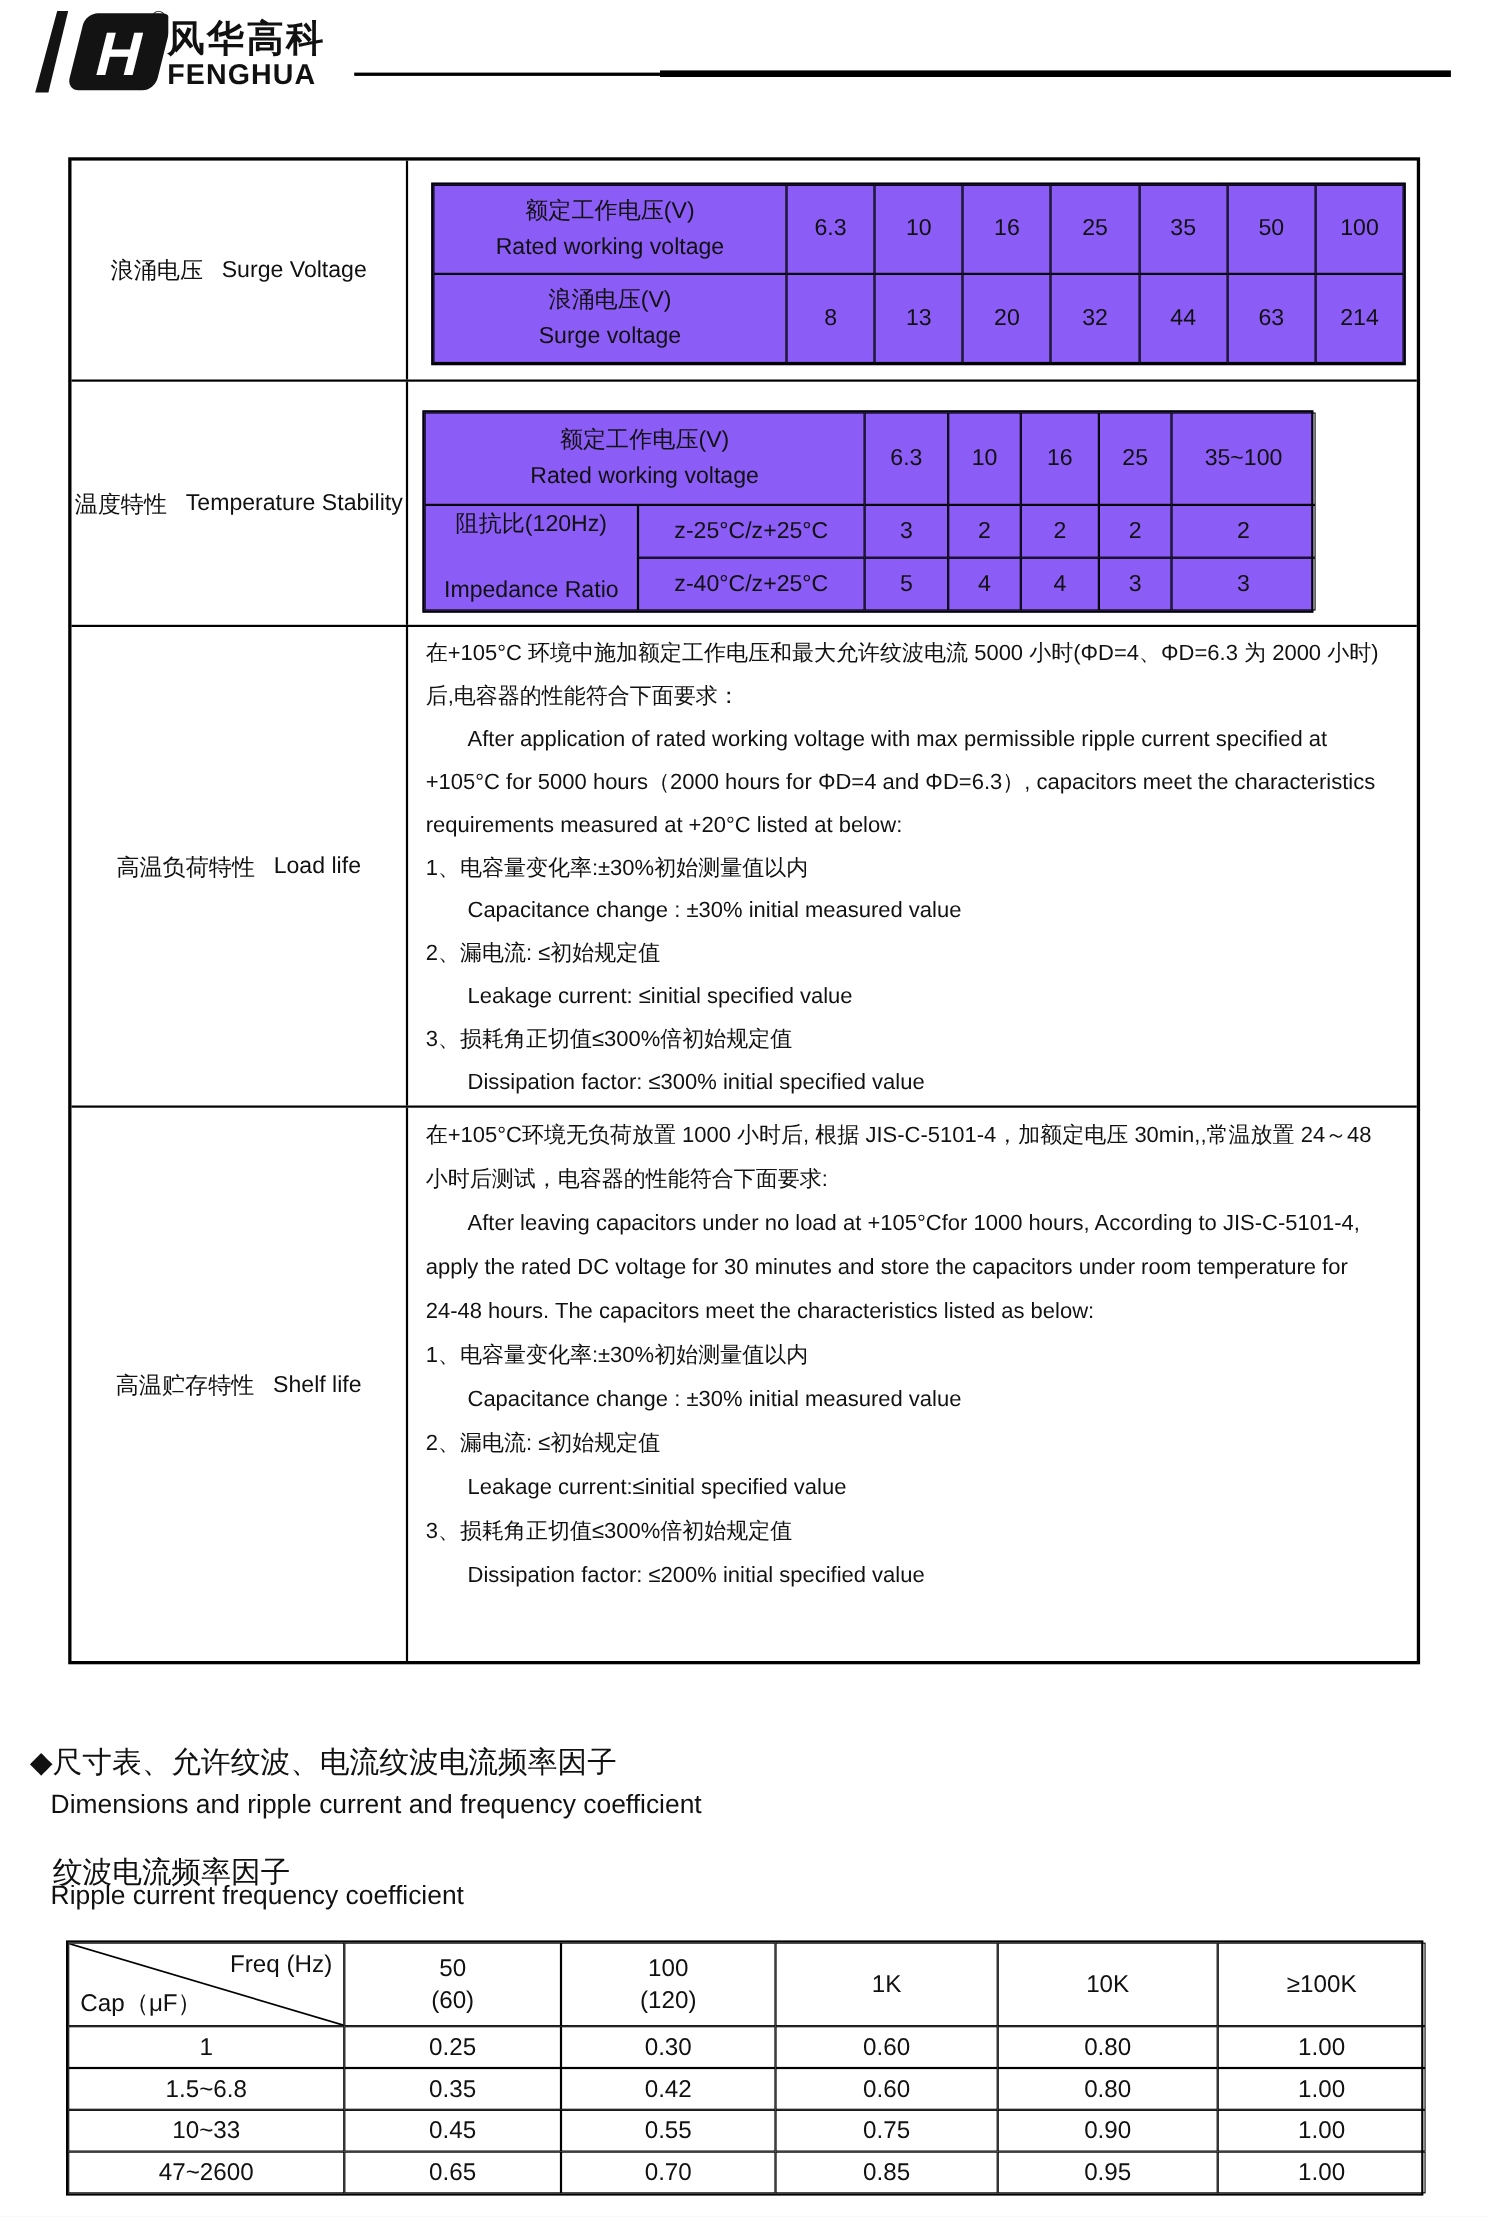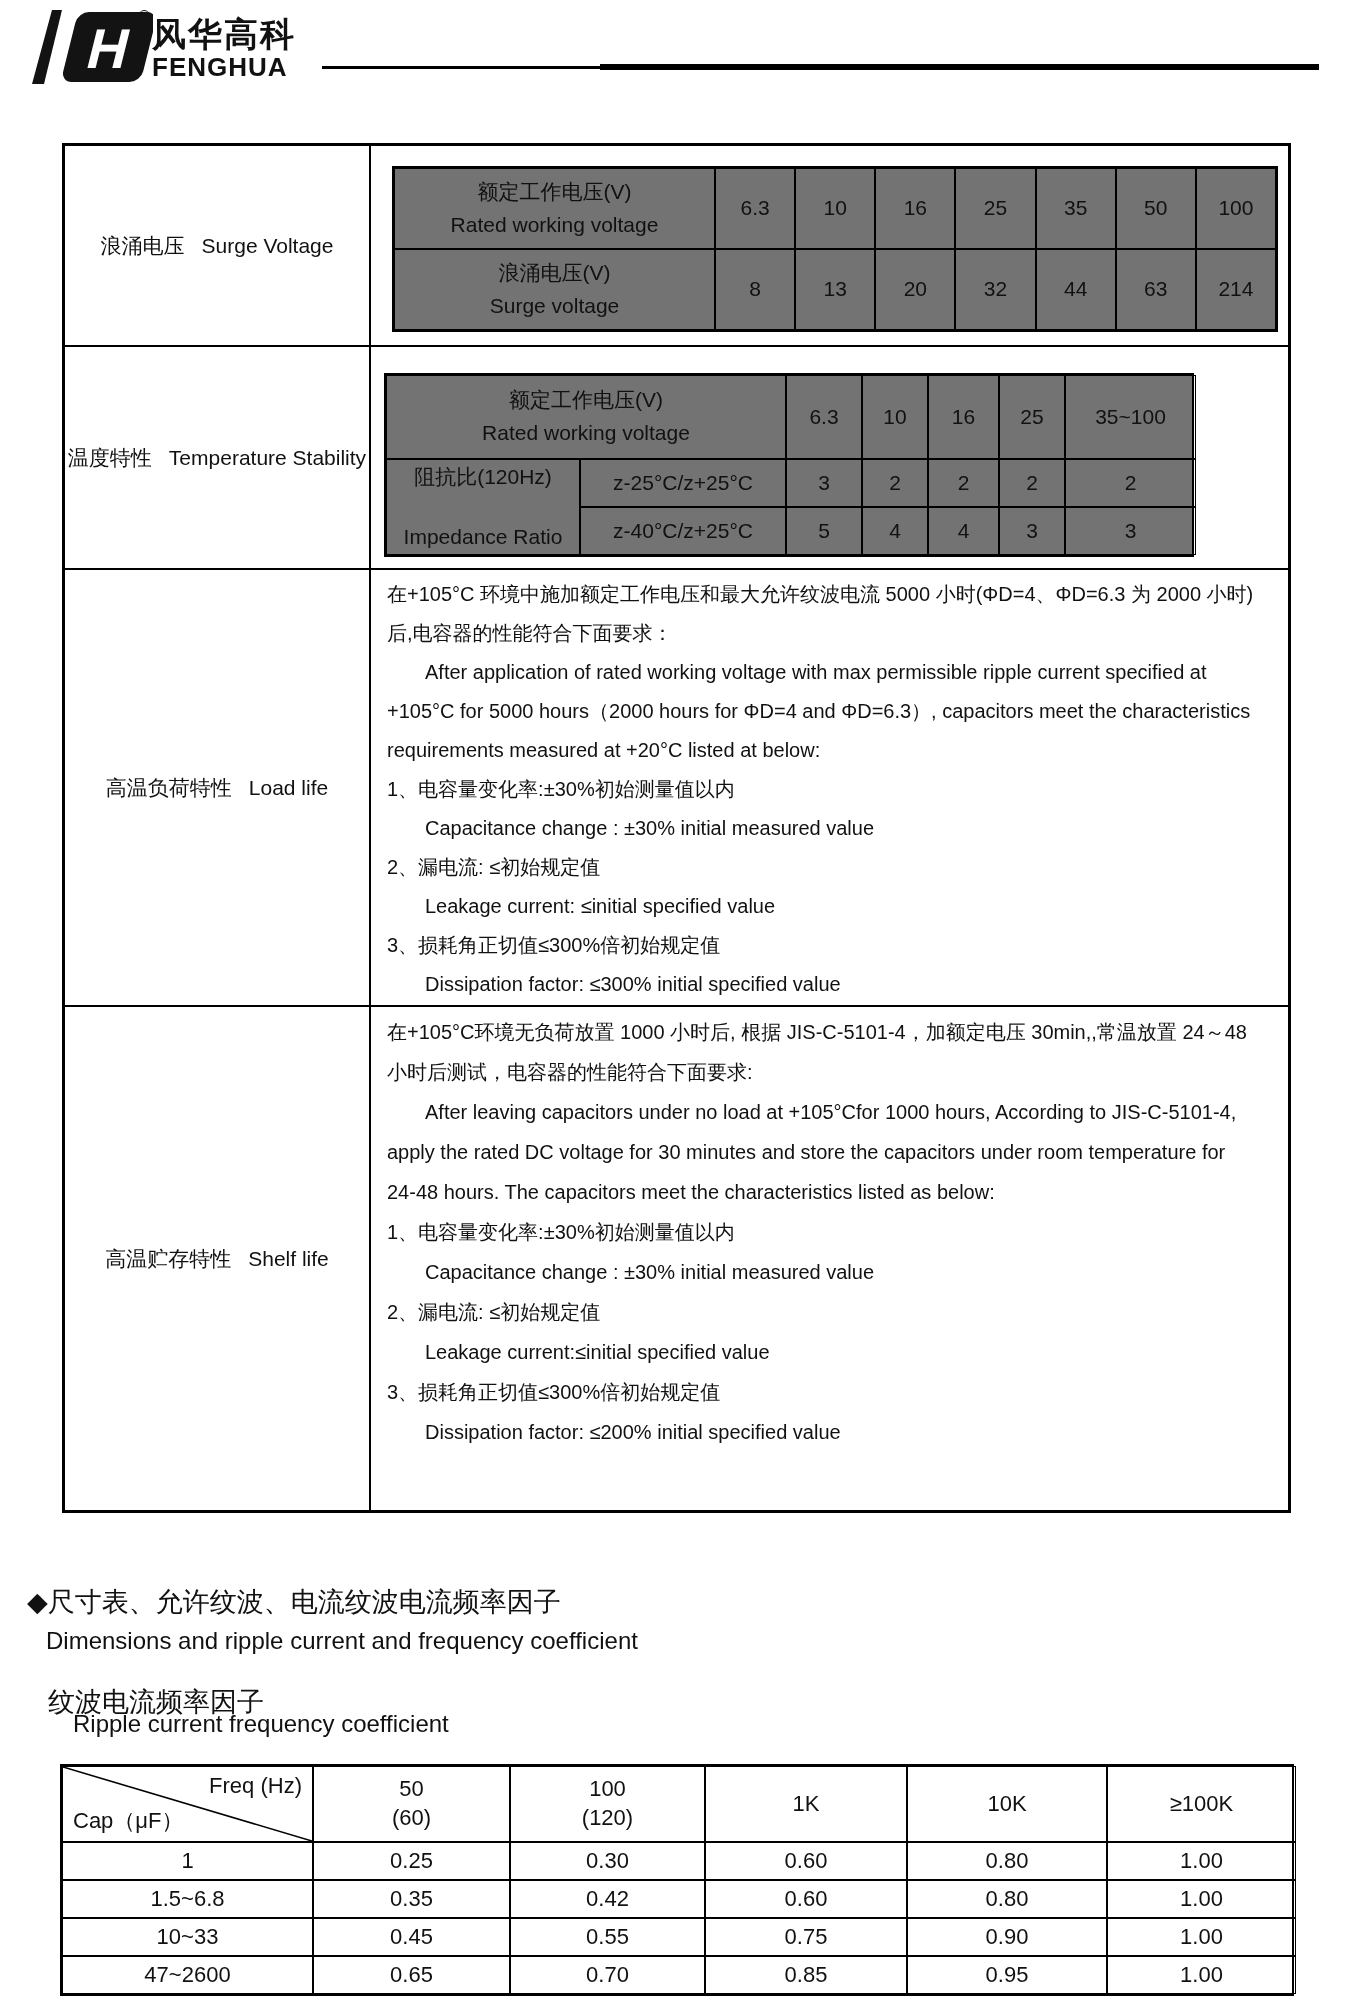--- a/index.html
+++ b/index.html
@@ -17,21 +17,21 @@
   
   .outer { position:absolute; left:62px; top:143px; width:1229px; height:1370px;
            border:3px solid #000; display:grid; grid-template-rows:199px 223px 437px auto; }
   .orow  { display:grid; grid-template-columns:306px 1fr; border-top:2px solid #000; min-height:0; }
   .orow:first-child { border-top:none; }
   .olabel { border-right:2px solid #000; display:flex; flex-direction:row; align-items:center;
             justify-content:center; gap:17px; font-size:21px; text-align:center; }
   .ocontent { position:relative; min-width:0; }
 
   
-  .itable { display:grid; border:2px solid #000; background:#737373; }
+  .itable { display:grid; border:2px solid #000; background:#8b5cf6; }
   .itable > div { border:1px solid #000; display:flex; align-items:center; justify-content:center;
                   text-align:center; font-size:21px; flex-direction:column; line-height:1.55; }
   .surge-table { position:absolute; left:21px; top:20px; width:886px;
                  grid-template-columns:321px repeat(7,1fr); grid-auto-rows:81px; }
   .temp-table  { position:absolute; left:13px; top:26px; width:810px;
                  grid-template-columns:194px 206px 76px 66px 71px 66px 131px;
                  grid-template-rows:84px 48px 48px; }
   .t-head { grid-column:span 2; }
   .t-imp  { grid-row:span 2;gap:26px; }
   .t-imp > div { flex:1; display:flex; align-items:center; justify-content:center; width:100%; }
@@ -39,21 +39,21 @@
   
   .tblock { padding:5px 14px 0 16px; font-size:20px; line-height:39px; }
   .tblock.shelf { line-height:40px; }
   .tl { white-space:nowrap; }
   .tl.ind { margin-left:38px; }
 
   
   .h-cn1 { position:absolute; left:27px;  top:1584px; font-size:27px; }
   .h-en1 { position:absolute; left:46px;  top:1627px; font-size:24px; }
   .h-cn2 { position:absolute; left:48px;  top:1668px; font-size:27px;margin-top:16px; }
-  .h-en2 { position:absolute; left:46px;  top:1710px; font-size:24px;margin-left:27px; }
+  .h-en2 { position:absolute; left:46px;  top:1710px; font-size:24px; }
 
   .freq-table { position:absolute; left:60px; top:1764px; width:1234px;
                 display:grid; border:2px solid #000;
                 grid-template-columns:251px 197px 195px 202px 200px 189px;
                 grid-template-rows:76px repeat(4,38px); background:#fff; }
   .freq-table > div { border:1px solid #000; display:flex; flex-direction:column;
                       align-items:center; justify-content:center; font-size:22px; line-height:1.3; }
   .corner { position:relative; }
   .corner svg { position:absolute; inset:0; width:100%; height:100%; }
   .corner .c-top { position:absolute; top:5px; right:10px; font-size:22px; }

